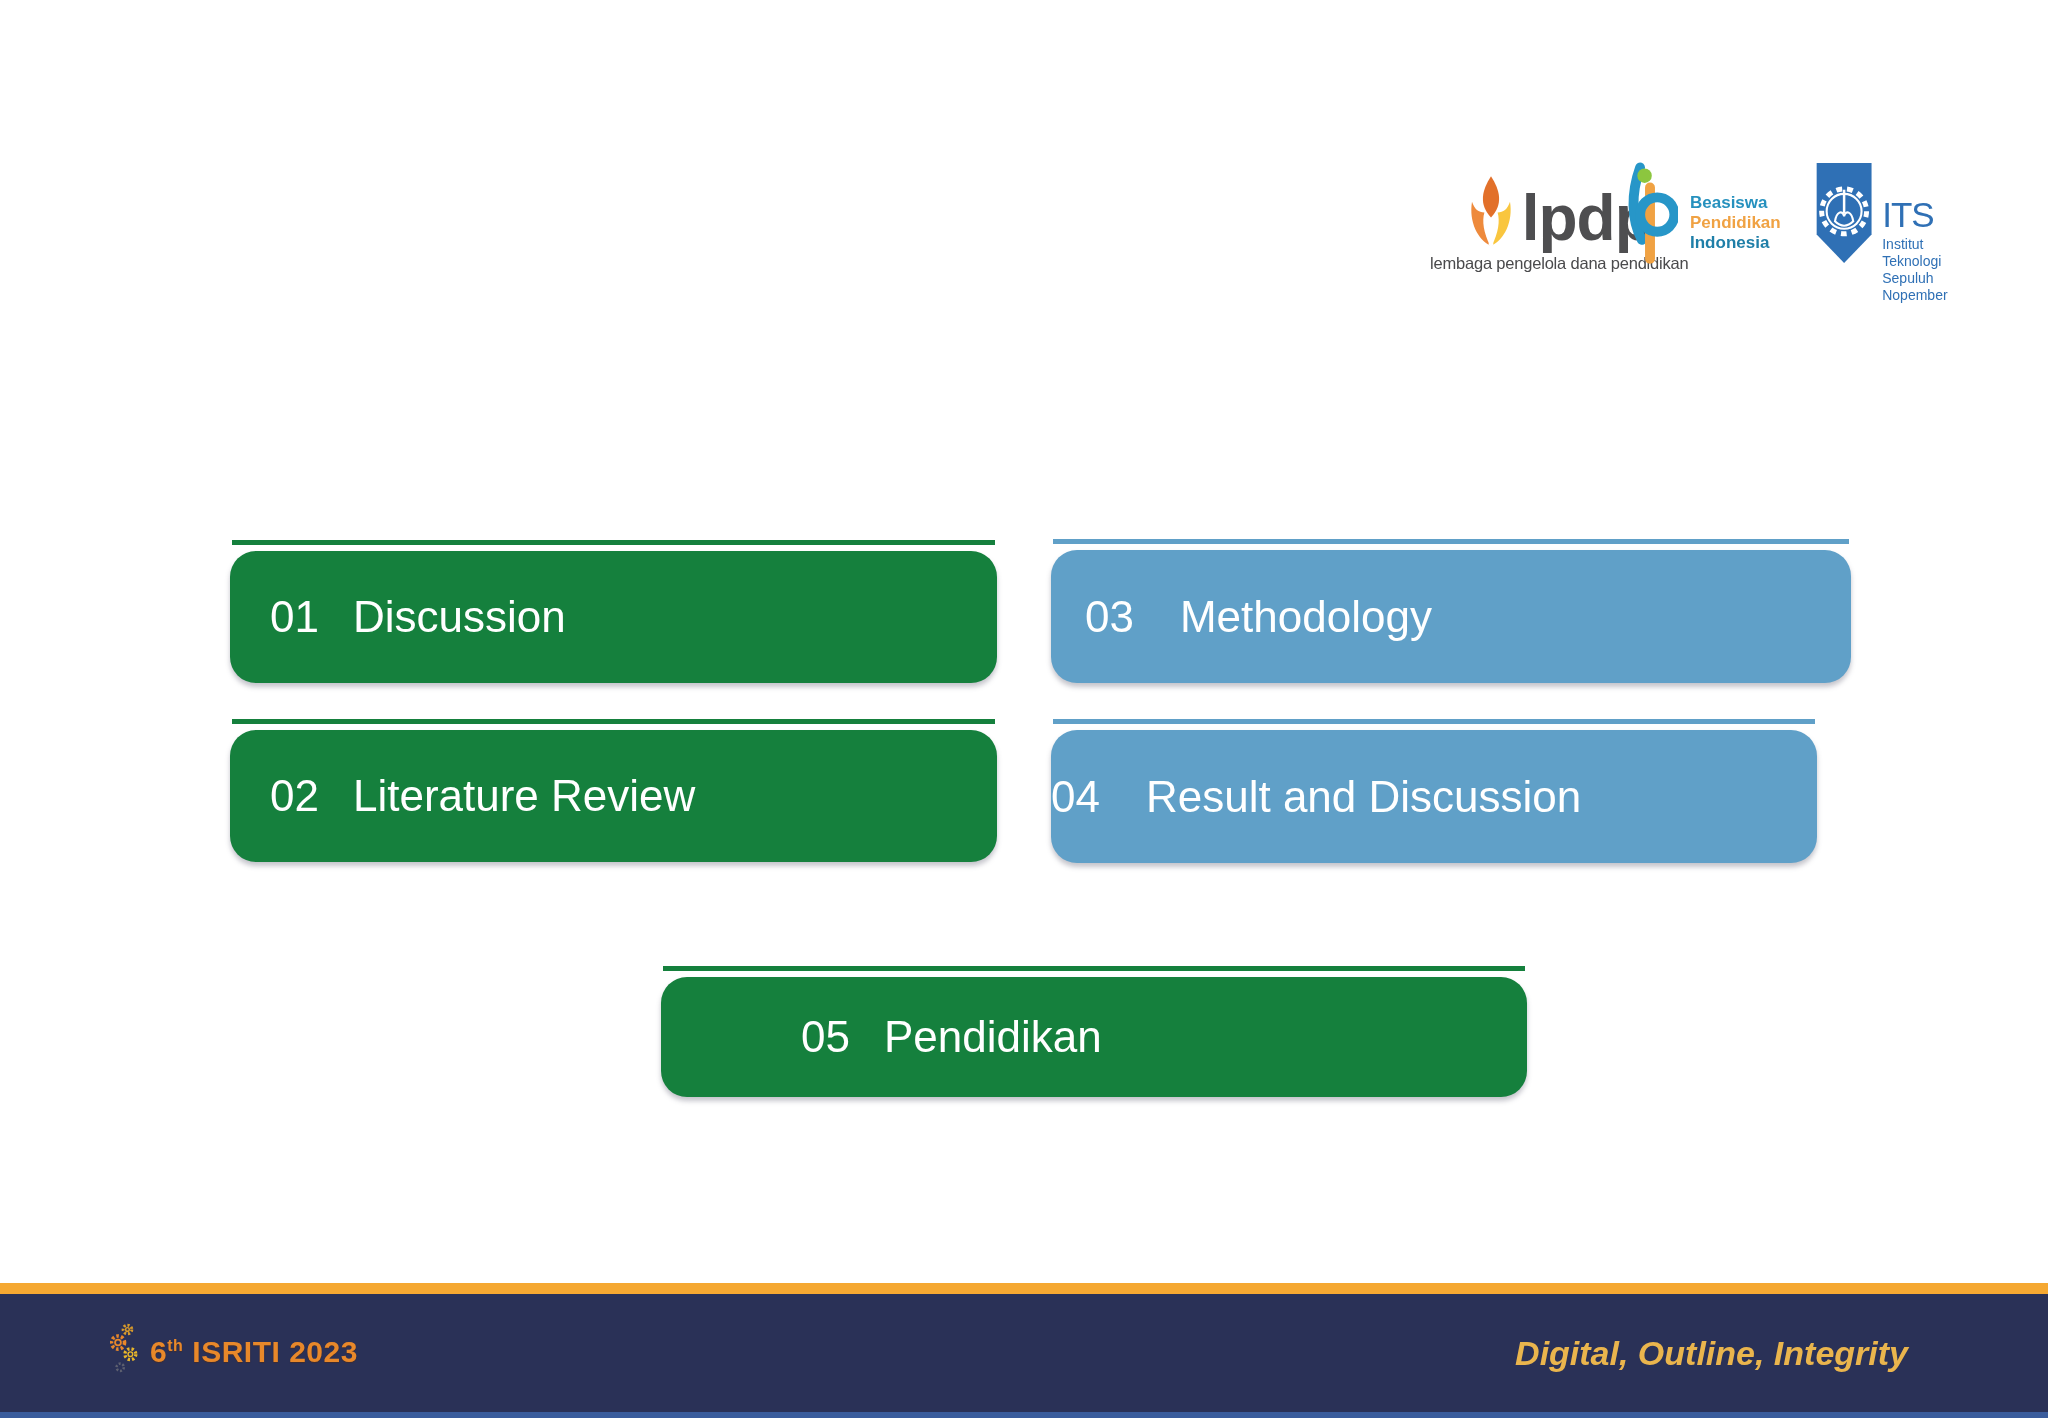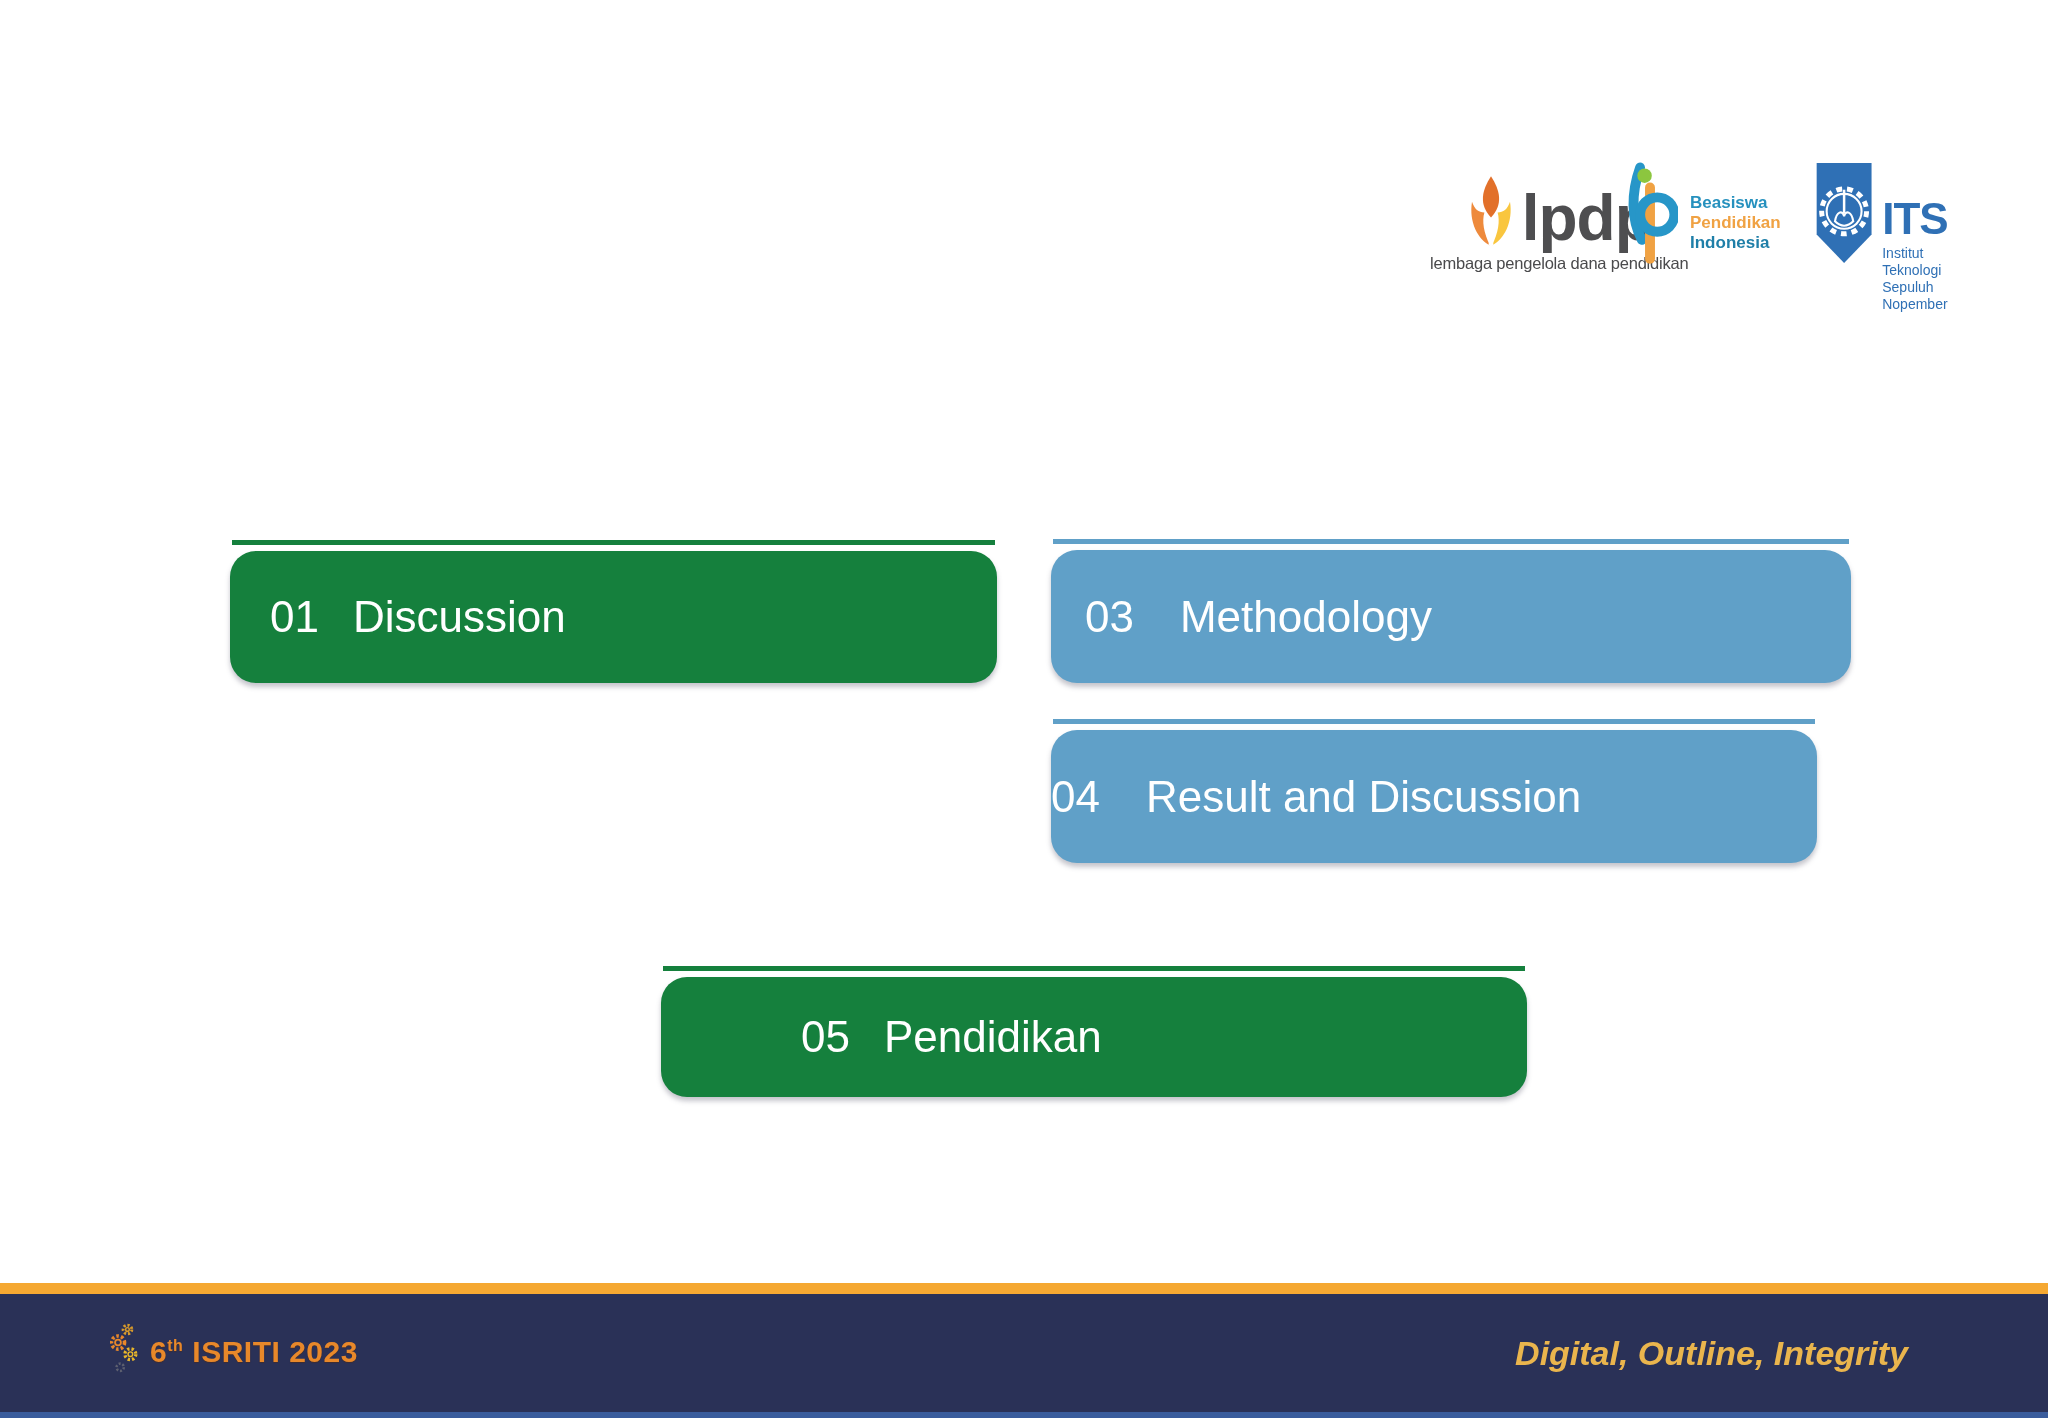--- a/index.html
+++ b/index.html
@@ -14,21 +14,21 @@
   .lpdp-row{display:flex;align-items:flex-end;gap:6px;}
   .lpdp-word{font-size:64px;font-weight:700;color:#4e4e50;letter-spacing:-1px;line-height:0.92;}
   .lpdp-tagline{margin-top:6px;font-size:16.5px;color:#4a4a4c;white-space:nowrap;letter-spacing:-0.2px;}
 
   .bpi{position:absolute;left:192px;top:6px;display:flex;align-items:center;gap:12px;}
   .bpi-text{margin-top:26px;font-size:17px;font-weight:700;line-height:20px;}
   .bpi-l1{color:#2691be;} .bpi-l2{color:#f0a243;} .bpi-l3{color:#1f7fa8;}
 
   .its{position:absolute;left:385px;top:3px;display:flex;align-items:flex-start;gap:9px;}
   .its-text{margin-top:44px;color:#2f70b5;}
-  .its-abbr{font-size:44px;font-weight:700;letter-spacing:-1px;line-height:1;}
+  .its-abbr{font-size:35px;font-weight:400;letter-spacing:-1px;line-height:1;}
   .its-lines{margin-top:4px;font-size:14px;line-height:17px;}
 
   
   .title{
     position:absolute;left:0;top:322px;width:100%;margin:0;text-align:center;
     font-size:114px;font-weight:400;color:#2a2b7e;letter-spacing:-1px;line-height:1;
   }
 
   
   .btn{
@@ -117,20 +117,24 @@
     </div>
 
   </div>
 
 
   <div class="btn dark b1">
     <span class="num">01</span>
     <span class="label">Discussion</span>
   </div>
 
+  <div class="btn dark b2">
+    <span class="num">02</span>
+    <span class="label">Literature Review</span>
+  </div>
 
   <div class="btn light b3">
     <span class="num">03</span>
     <span class="label">Methodology</span>
   </div>
 
   <div class="btn light b4">
     <span class="num">04</span>
     <span class="label">Result and Discussion</span>
   </div>

